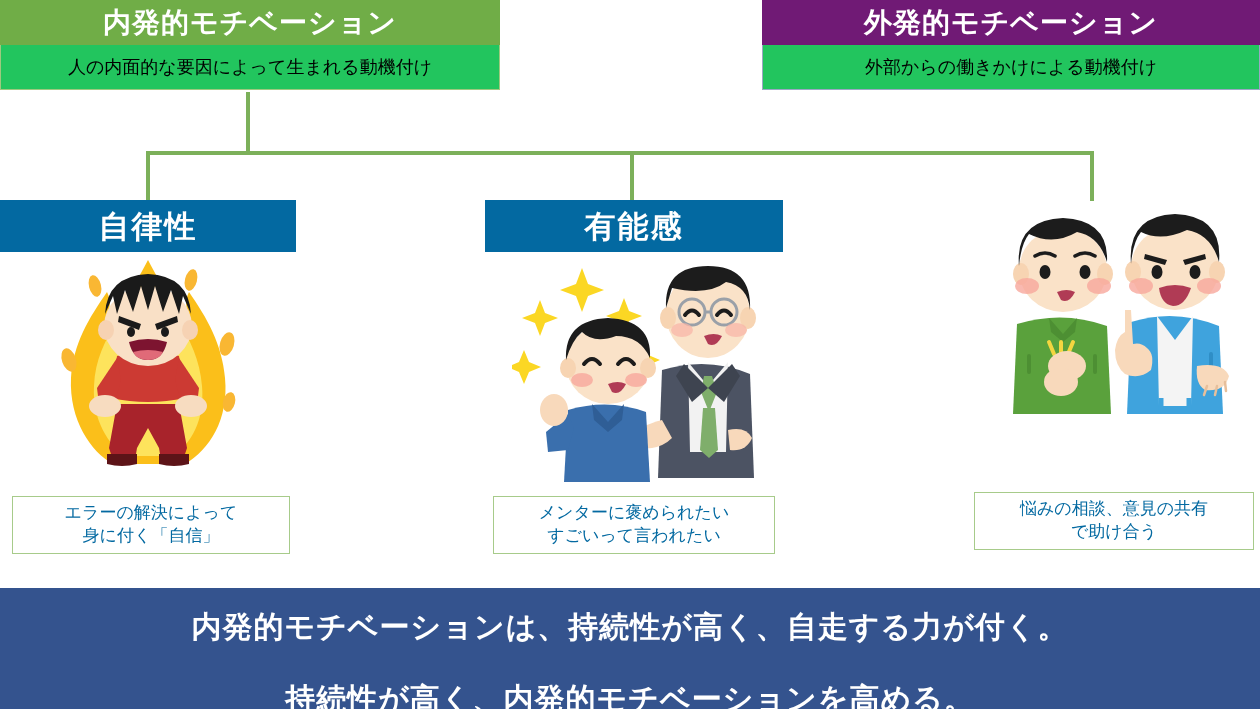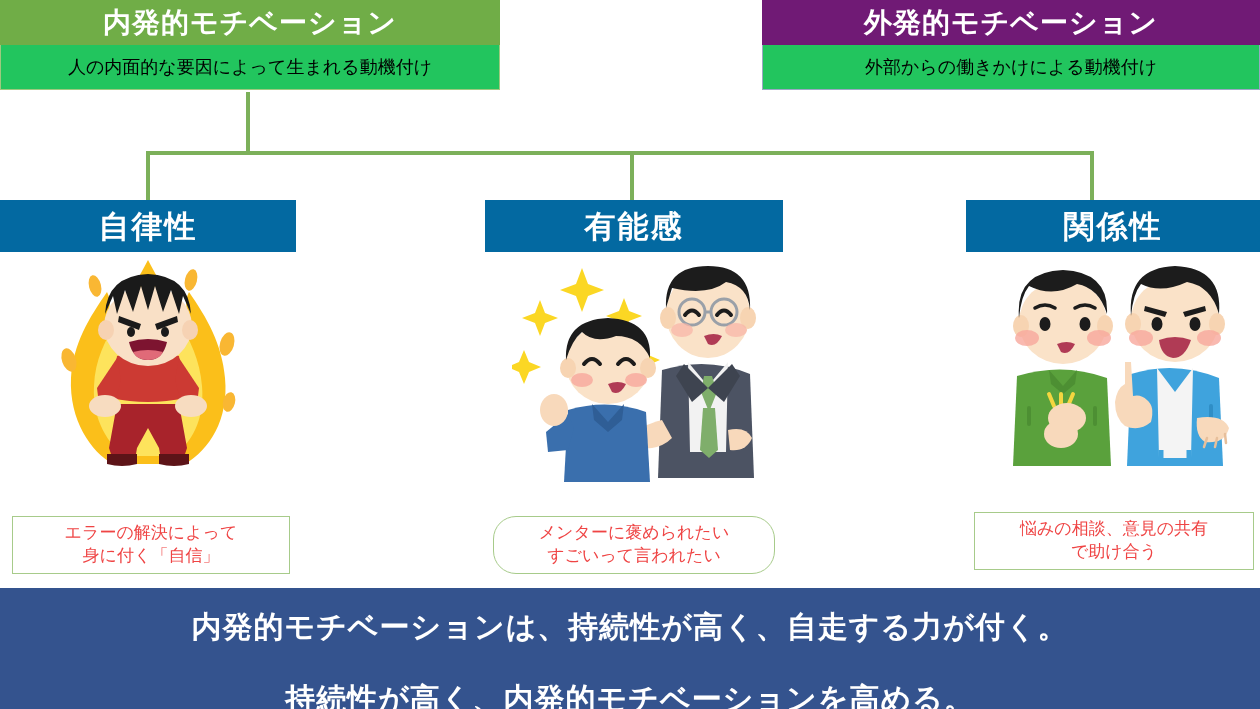--- a/index.html
+++ b/index.html
@@ -87,38 +87,37 @@
     width: 100%;
     height: 244px;
   }
 
   .pillar-cap {
     box-sizing: border-box;
     width: 100%;
     min-height: 58px;
     border: 1px solid #a7cb8a;
     background: #ffffff;
-    color: #ef4444;
+    color: #0369a1;
     font-size: 17px;
     line-height: 1.35;
     display: flex;
     flex-direction: column;
     align-items: center;
     justify-content: center;
     text-align: left;
     padding: 4px 6px;
-    margin-top: 20px;
   }
 
   #pillar-autonomy   { left: 0px;   top: 200px; width: 296px; }
   #pillar-competence { left: 485px; top: 200px; width: 298px; }
   #pillar-relatedness{ left: 966px; top: 200px; width: 294px; }
 
   #pillar-autonomy    .pillar-cap { position: absolute; left: 12px; top: 296px; width: 278px; }
-  #pillar-competence  .pillar-cap { position: absolute; left: 8px;  top: 296px; width: 282px; border-radius: 23px; }
+  #pillar-competence  .pillar-cap { position: absolute; left: 8px;  top: 296px; width: 282px; }
   #pillar-relatedness .pillar-cap { position: absolute; left: 8px;  top: 292px; width: 280px; }
 
   
   #summary-banner {
     position: absolute;
     left: 0;
     top: 588px;
     width: 1260px;
     height: 121px;
     background: #34538e;
@@ -297,21 +296,20 @@
       </svg>
     </div>
 
     <div class="pillar-cap">
       <span>メンターに褒められたい</span>
       <span>すごいって言われたい</span>
     </div>
   </div>
 
   <div class="pillar" id="pillar-relatedness">
-    <div class="pillar-head">関係性</div>
 
     <div class="pillar-art">
       <svg class="art-svg" width="244" height="224" viewBox="0 0 244 224" aria-hidden="true">
 
         <path d="M26 124 Q72 110 116 126 L120 214 L22 214 Z" fill="#5aa13c"></path>
         <path d="M58 118 L72 134 L86 118 L84 132 L72 142 L60 132 Z" fill="#4d8f33"></path>
 
         <path d="M58 142 l5 12 M70 142 l0 12 M82 142 l-5 12" stroke="#f4d640" stroke-width="4" stroke-linecap="round" fill="none"></path>
         <path d="M38 156 l0 16 M104 156 l0 16" stroke="#4d8f33" stroke-width="4" stroke-linecap="round" fill="none"></path>
 

